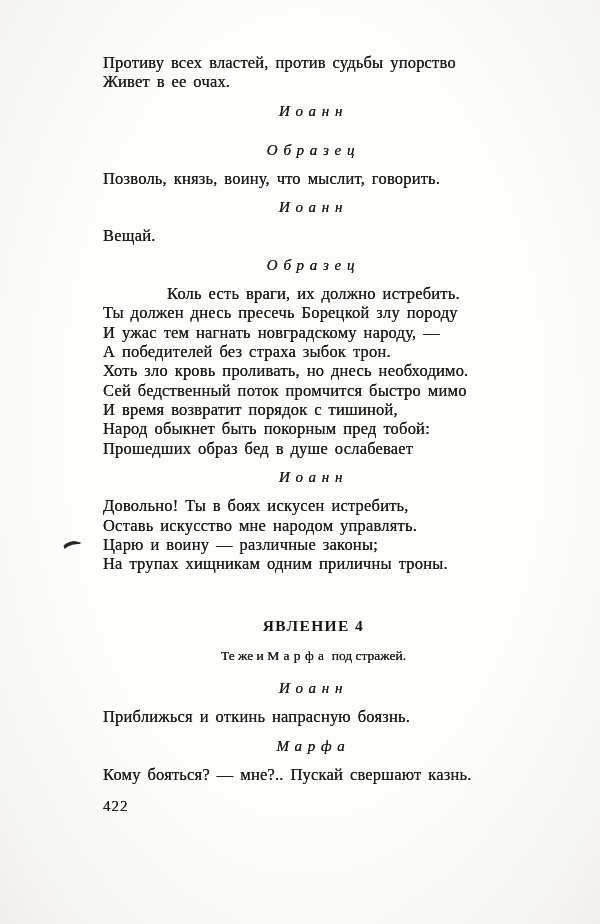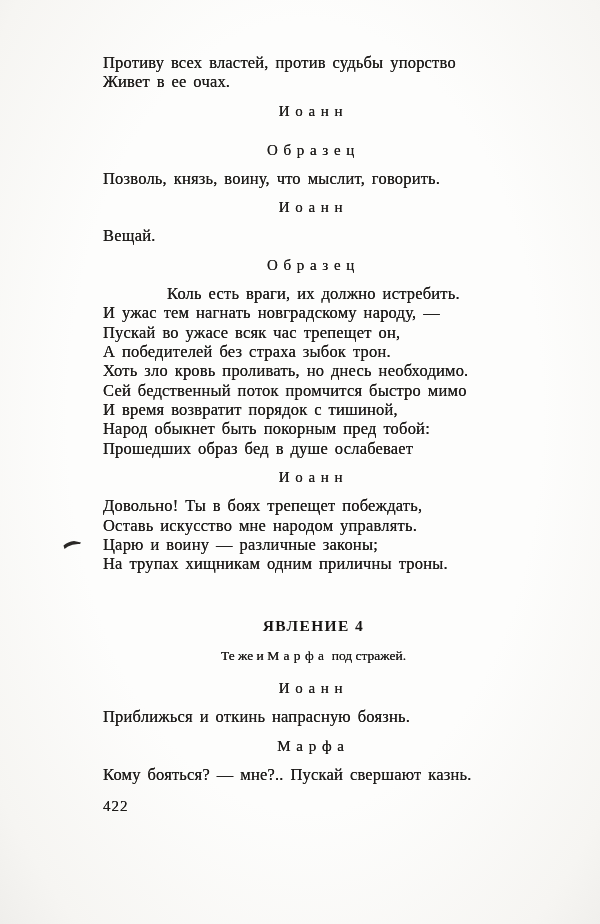--- a/index.html
+++ b/index.html
@@ -38,20 +38,21 @@
   }
   .verse.indent { text-indent: 64px; }
   .verse.centered { text-align: center; text-indent: 0; }
   .speaker {
     font-size: 15px;
     line-height: 17px;
     margin: 11.5px 0 10px 0;
     text-align: center;
     letter-spacing: 0.38em;
     text-shadow: 0 0 0.35px currentColor;
+    font-style: italic;
   }
   .scene-heading {
     font-size: 15.5px;
     line-height: 19.3px;
     margin: 42.7px 0 12px 0;
     font-weight: bold;
     text-align: center;
     letter-spacing: 1.4px;
     color: #171513;
   }
@@ -85,30 +86,30 @@
   <div class="text-column" id="text-column">
       <div class="verse">Противу всех властей, против судьбы упорство</div>
       <div class="verse">Живет в ее очах.</div>
       <div class="speaker">Иоанн</div>
       <div class="speaker">Образец</div>
       <div class="verse">Позволь, князь, воину, что мыслит, говорить.</div>
       <div class="speaker">Иоанн</div>
       <div class="verse">Вещай.</div>
       <div class="speaker">Образец</div>
       <div class="verse indent">Коль есть враги, их должно истребить.</div>
+      <div class="verse">Ты должен днесь пресечь Борецкой злу породу</div>
       <div class="verse">И ужас тем нагнать новградскому народу, —</div>
-      <div class="verse">Пускай во ужасе всяк час трепещет он,</div>
       <div class="verse">А победителей без страха зыбок трон.</div>
       <div class="verse">Хоть зло кровь проливать, но днесь необходимо.</div>
       <div class="verse">Сей бедственный поток промчится быстро мимо</div>
       <div class="verse">И время возвратит порядок с тишиной,</div>
       <div class="verse">Народ обыкнет быть покорным пред тобой:</div>
       <div class="verse">Прошедших образ бед в душе ослабевает</div>
       <div class="speaker">Иоанн</div>
-      <div class="verse">Довольно! Ты в боях трепещет побеждать,</div>
+      <div class="verse">Довольно! Ты в боях искусен истребить,</div>
       <div class="verse">Оставь искусство мне народом управлять.</div>
       <div class="verse">Царю и воину — различные законы;</div>
       <div class="verse">На трупах хищникам одним приличны троны.</div>
       <div class="scene-heading">ЯВЛЕНИЕ 4</div>
       <div class="stage-direction"><span>Те же и </span><span class="spaced-name">Марфа</span><span> под стражей.</span></div>
       <div class="speaker">Иоанн</div>
       <div class="verse">Приближься и откинь напрасную боязнь.</div>
       <div class="speaker">Марфа</div>
       <div class="verse">Кому бояться? — мне?.. Пускай свершают казнь.</div>
       <div class="page-number">422</div>

